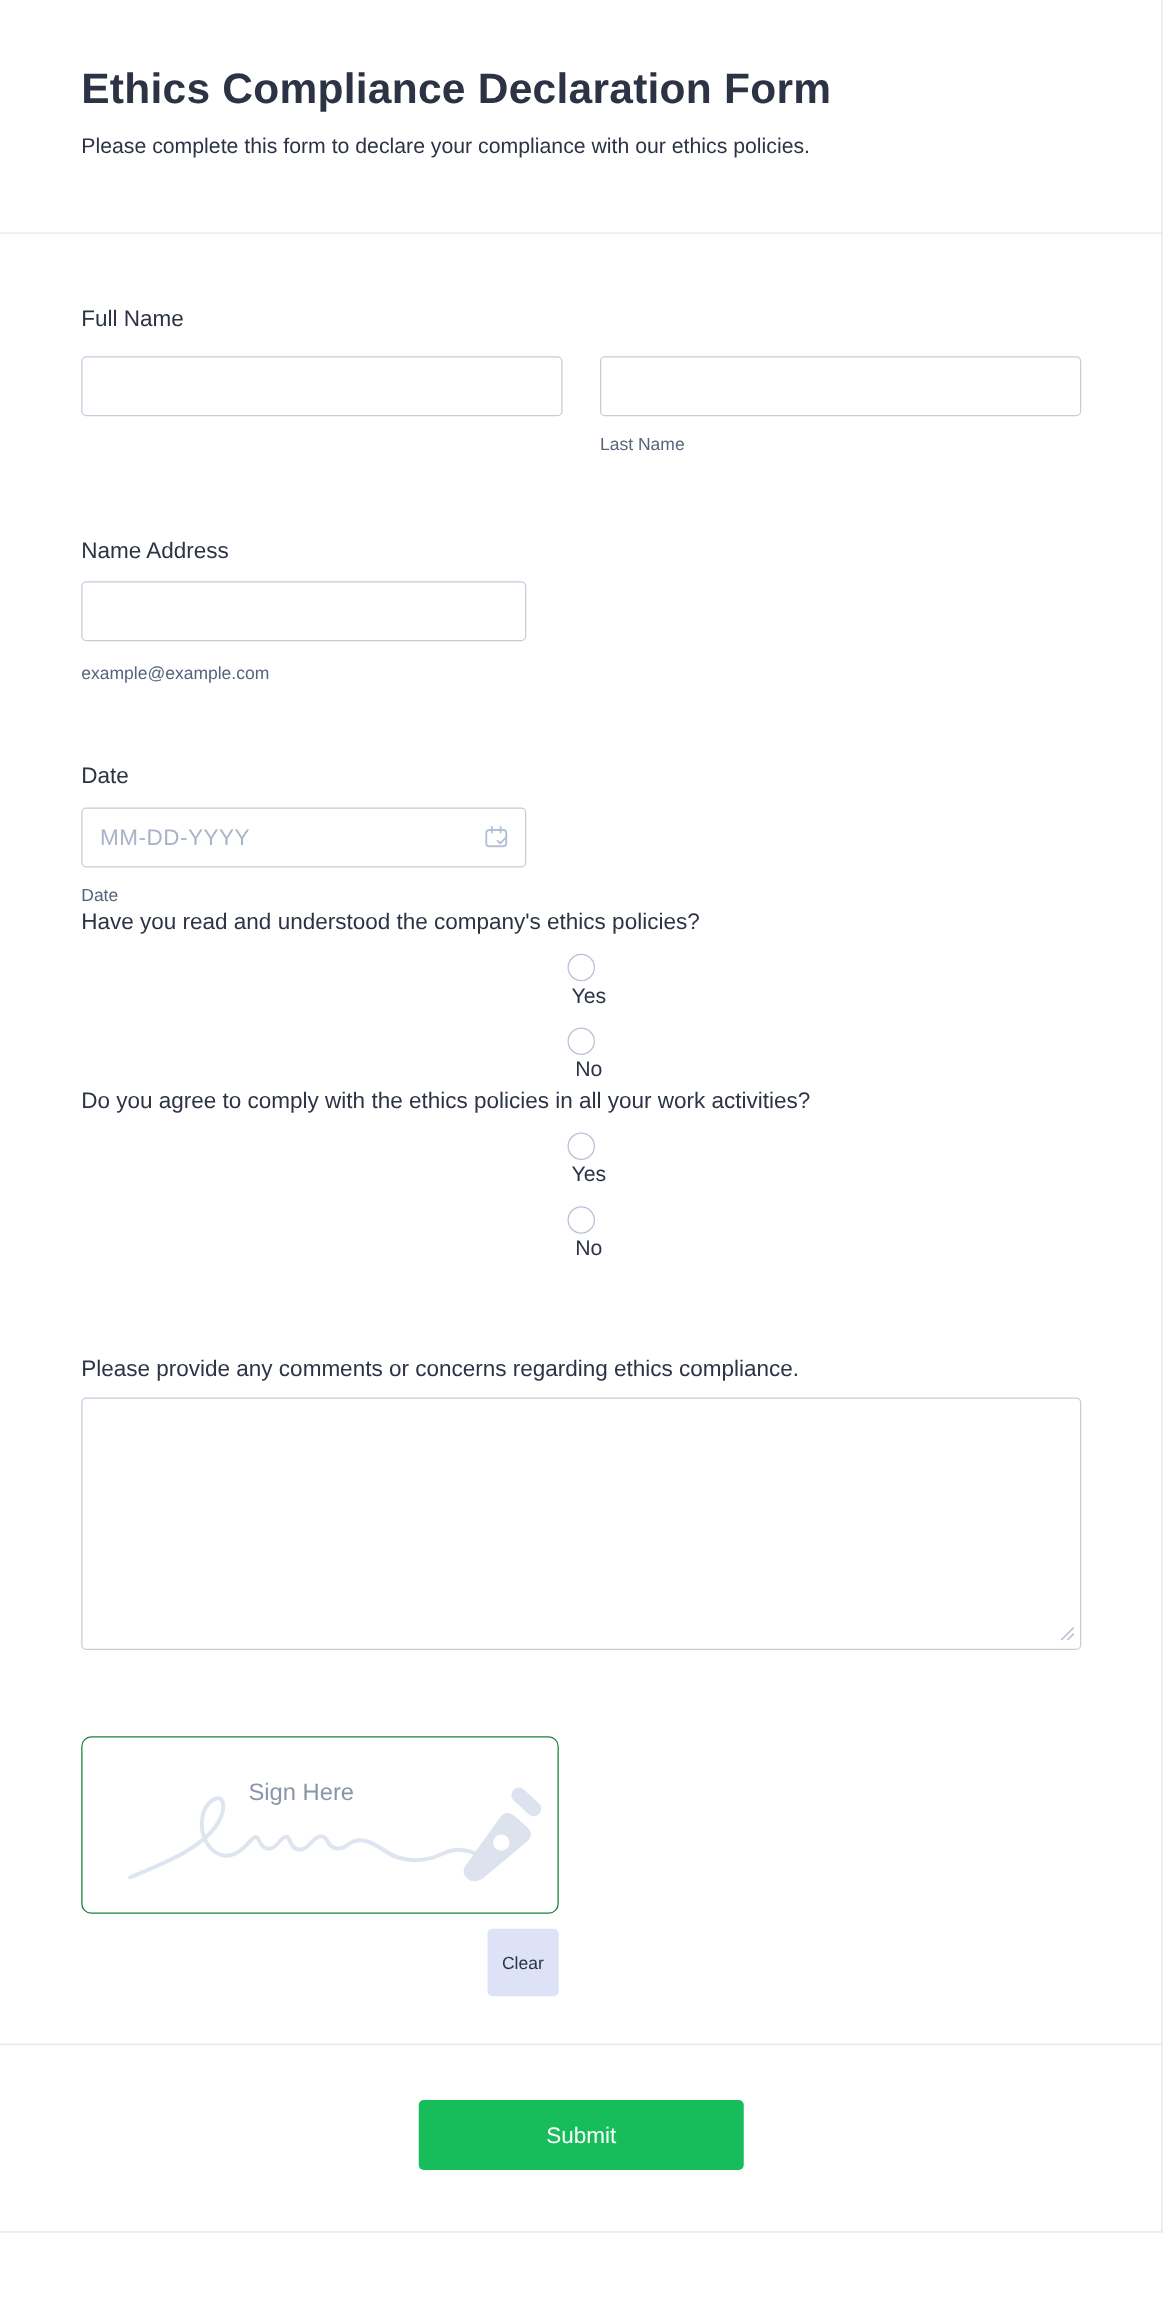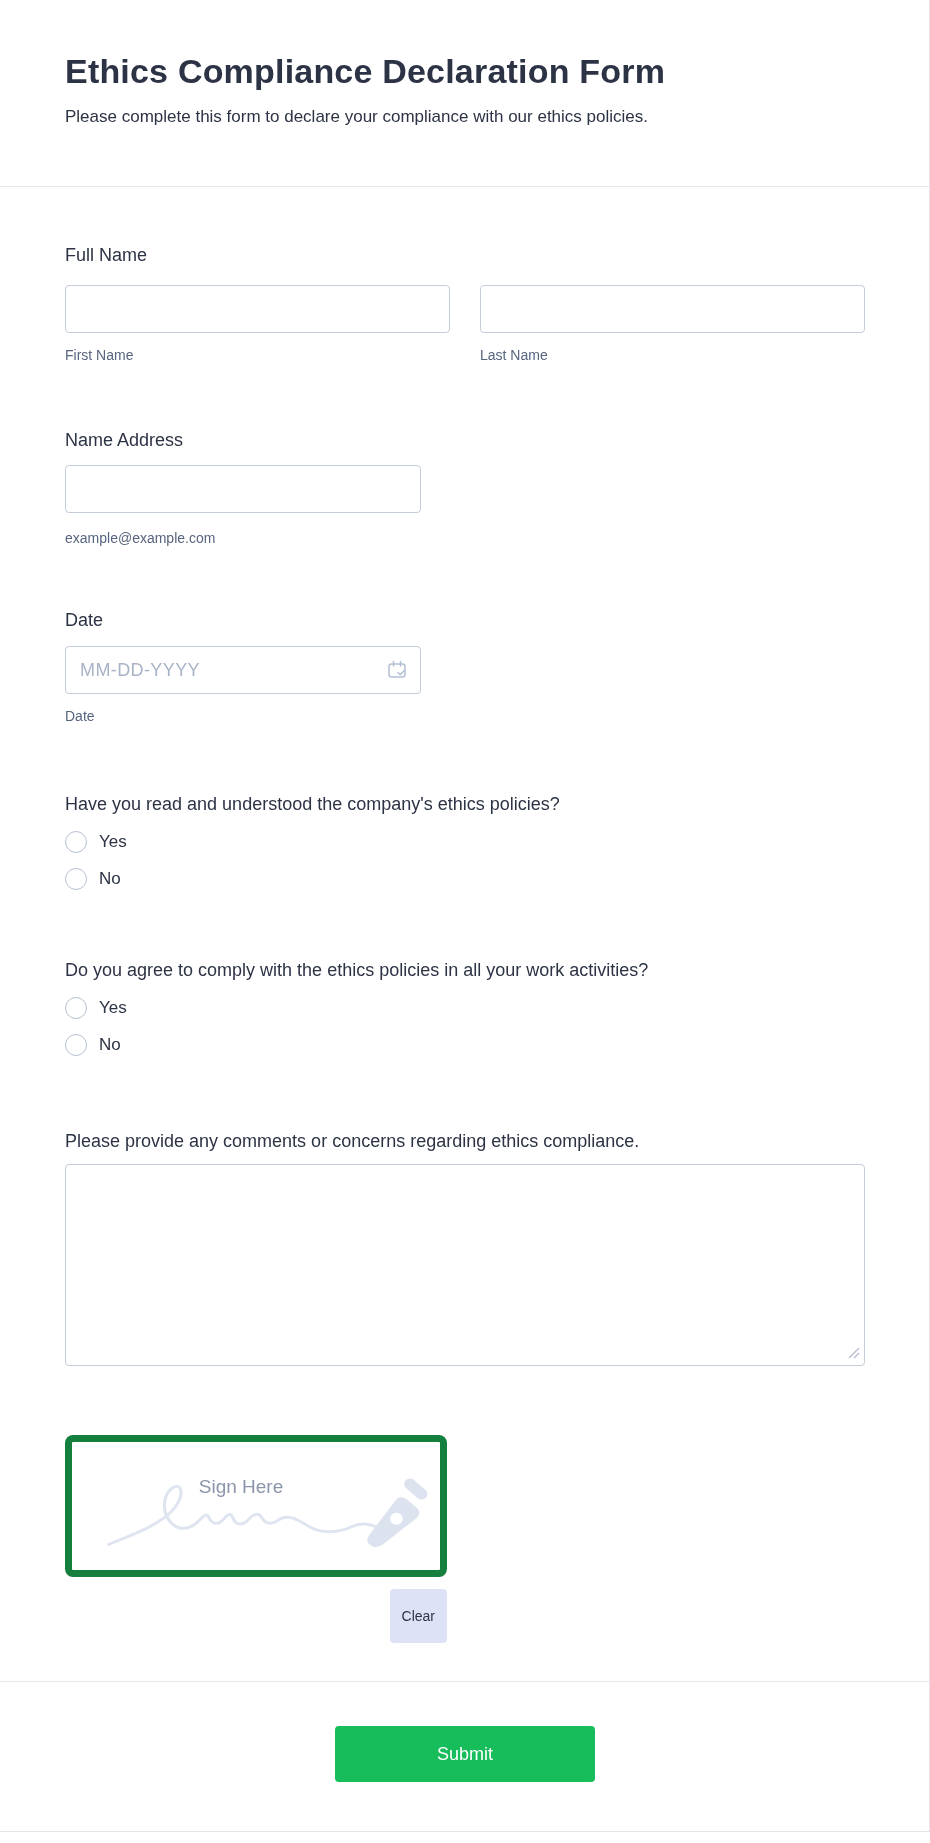--- a/index.html
+++ b/index.html
@@ -81,22 +81,22 @@
   .sec-email .text-input { margin-top:13px; }
 
   .sec-date { margin-top:61px; }
   .date-wrap { position:relative; width:356px; margin-top:14px; }
   .date-wrap .text-input { font-size:18px; letter-spacing:0.4px; }
   .cal-icon {
     position:absolute; right:13px; top:13px; width:22px; height:22px;
     cursor:pointer;
   }
 
-  .sec-question { margin-top:67px; }
-  .radio-row { display:flex; align-items:center; margin-top:14px; cursor:pointer; }
+  .sec-question { }
+  .radio-row { display:flex; align-items:center; margin-top:14px; cursor:pointer;flex-direction:column; }
   .radio-row + .radio-row { margin-top:13px; }
   .radio-circle {
     width:22px; height:22px; box-sizing:border-box;
     border:1px solid #b7c0d4; border-radius:50%; background:#fff;
     flex:0 0 auto;
   }
   .radio-text { margin-left:12px; font-size:17px; line-height:24px; color:#2c3345; }
 
   .sec-comments { margin-top:72px; }
   .textarea-wrap { position:relative; margin-top:11px; }
@@ -115,21 +115,21 @@
     outline:none;
   }
   .gripper { position:absolute; right:5px; bottom:7px; width:12px; height:12px; }
 
   .sec-signature { margin-top:69px; }
   .sig-box {
     position:relative;
     margin-top:9px;
     width:382px; height:142px;
     box-sizing:border-box;
-    border:7px solid #15803d;
+    border:1px solid #15803d;
     border-radius:8px;
     background:#fff;
     cursor:pointer;
   }
   .sig-art { position:absolute; left:0; top:0; width:100%; height:100%; }
   .sign-here {
     position:absolute; left:0; right:30px; top:34px;
     text-align:center;
     font-size:19px; color:#8b95aa;
   }
@@ -174,21 +174,20 @@
     <p class="form-subtitle">Please complete this form to declare your compliance with our ethics policies.</p>
   </div>
 
   <div class="form-main">
 
     <div class="section sec-fullname">
       <span class="field-label">Full Name</span>
       <div class="name-row">
         <div class="name-col">
           <input type="text" class="text-input" value="" style="">
-          <span class="sub-label">First Name</span>
         </div>
         <div class="name-col">
           <input type="text" class="text-input" value="" style="">
           <span class="sub-label">Last Name</span>
         </div>
       </div>
     </div>
 
     <div class="section sec-email">
       <span class="field-label">Name Address</span>

